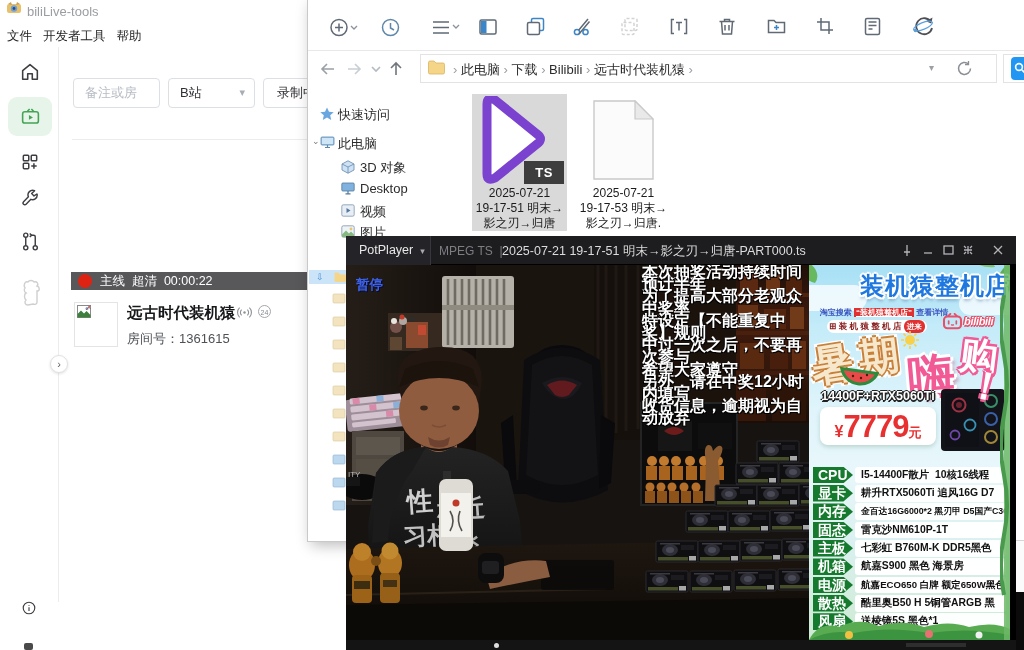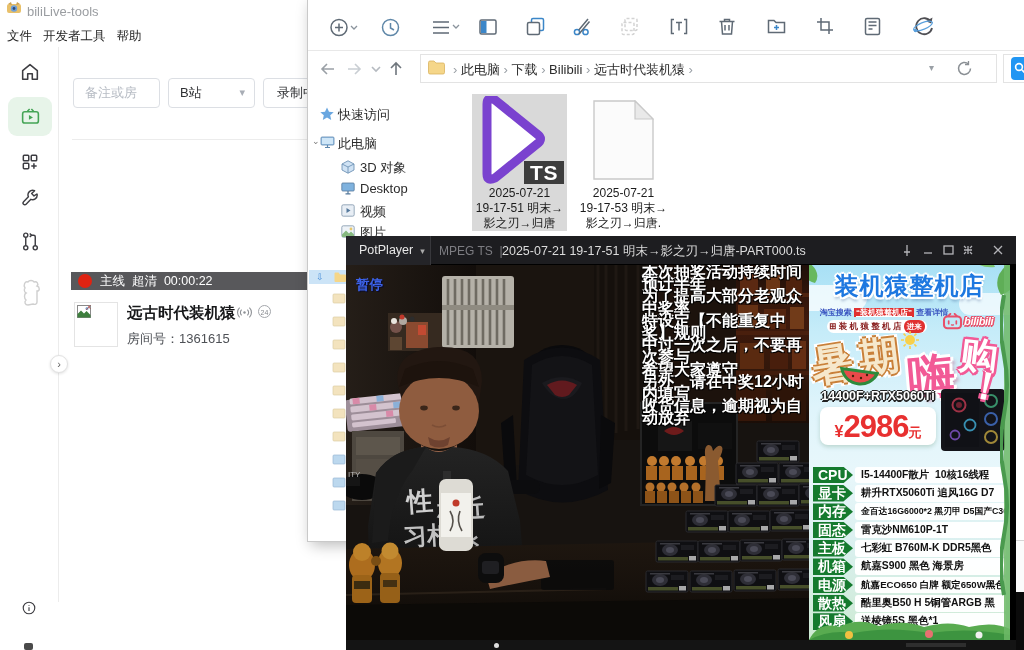--- a/index.html
+++ b/index.html
@@ -233,21 +233,21 @@
           <rect x="1" y="163" width="12" height="9" rx="1"></rect>
           <rect x="1" y="186" width="12" height="9" rx="1"></rect>
           <rect x="1" y="209" width="12" height="9" rx="1"></rect>
         </g>
     </svg>
     
     <div class="abs" style="left:164px;top:94px;width:95px;height:137px;background:#d9d9d9;"></div>
     <svg class="abs" style="left:167px;top:96px;" width="72" height="88" viewBox="0 0 72 88">
         <path d="M12 8 Q12 0 20 4 L62 38 Q69 43 62 48 L20 82 Q12 86 12 78 Z" fill="#fff" stroke="#7a42cf" stroke-width="9" stroke-linejoin="round"></path>
       </svg>
-    <div class="abs" style="left:216px;top:161px;width:40px;height:23px;background:#3d3d3d;color:#fff;font-weight:bold;font-size:21px;text-align:center;line-height:23px;letter-spacing:.5px;">TS</div>
+    <div class="abs" style="left:216px;top:161px;width:40px;height:23px;background:#3d3d3d;color:#fff;font-weight:bold;font-size:13px;text-align:center;line-height:23px;letter-spacing:.5px;">TS</div>
     <div class="abs" style="left:164px;top:186px;width:95px;text-align:center;font-size:12px;line-height:15px;color:#1c1c1c;">2025-07-21<br>19-17-51 明末→<br>影之刃→归唐</div>
     <svg class="abs" style="left:285px;top:100px;" width="61" height="80" viewBox="0 0 61 80">
         <path d="M1 1 H42 L60 19 V79 H1 Z" fill="#fbfbfb" stroke="#c9c9c9" stroke-width="1.4"></path>
         <path d="M42 1 V19 H60 Z" fill="#e9e9e9" stroke="#c9c9c9" stroke-width="1.2"></path>
       </svg>
     <div class="abs" style="left:268px;top:186px;width:95px;text-align:center;font-size:12px;line-height:15px;color:#1c1c1c;">2025-07-21<br>19-17-53 明末→<br>影之刃→归唐.</div>
     
     <div class="abs" style="left:14px;top:520px;font-size:12px;color:#3c5a78;margin-left:48px;">2 个</div>
   </div>
   <div class="abs" style="left:1016px;top:541px;width:8px;height:51px;background:#fbfbfb;box-shadow:0 0 0 1px #d5d5d5;"></div>
@@ -486,21 +486,21 @@
       <div class="abs" id="promo" style="left:463px;top:0;width:201px;height:375px;background:linear-gradient(180deg,#a8e0f5 0%,#c6ecf9 18%,#dff4fb 38%,#e8f7fb 55%,#daf0ef 75%,#cdead2 100%);overflow:hidden;">
 
         <div class="abs" style="left:-12px;top:20px;width:70px;height:26px;border-radius:20px;background:rgba(255,255,255,.75);"></div>
         <div class="abs" style="left:150px;top:28px;width:60px;height:22px;border-radius:20px;background:rgba(255,255,255,.7);"></div>
         <svg class="abs" style="left:0;top:-6px;" width="201" height="40" viewBox="0 0 201 40">
             <path d="M-5 0 Q14 12 6 24 Q-8 20 -10 6 Z" fill="#67b85f"></path>
             <path d="M206 0 Q180 16 192 36 Q210 30 212 6 Z" fill="#5fae57"></path>
             <path d="M160 -4 Q168 10 186 8 Q180 -6 160 -4 Z" fill="#7cc46f"></path>
           </svg>
 
-        <div class="abs" style="left:0;top:5px;width:201px;text-align:center;font-size:24px;font-weight:bold;color:#1e78e0;letter-spacing:1px;text-shadow:-2px 0 0 #fff,2px 0 0 #fff,0 -2px 0 #fff,0 2px 0 #fff,-1.5px -1.5px 0 #fff,1.5px 1.5px 0 #fff,1.5px -1.5px 0 #fff,-1.5px 1.5px 0 #fff,0 4px 3px rgba(30,60,120,.35);">装机猿整机店</div>
+        <div class="abs" style="left:0;top:5px;width:201px;text-align:right;font-size:24px;font-weight:bold;color:#1e78e0;letter-spacing:1px;text-shadow:-2px 0 0 #fff,2px 0 0 #fff,0 -2px 0 #fff,0 2px 0 #fff,-1.5px -1.5px 0 #fff,1.5px 1.5px 0 #fff,1.5px -1.5px 0 #fff,-1.5px 1.5px 0 #fff,0 4px 3px rgba(30,60,120,.35);">装机猿整机店</div>
         <div class="abs" style="left:0;top:42px;width:150px;text-align:center;font-size:8px;font-weight:bold;color:#3a55c0;">淘宝搜索 <span style="background:#e03030;color:#fff;padding:0 2px;text-decoration:underline;">“装机猿整机店”</span> 查看详情</div>
         <div class="abs" style="left:18px;top:55px;width:100px;height:13px;background:#fff;border-radius:7px;font-size:8.5px;font-weight:bold;color:#8a2020;line-height:13px;text-align:center;">⊞ 装 机 猿 整 机 店 <span style="display:inline-block;background:#e03030;color:#fff;border-radius:6px;padding:0 3px;font-size:7.5px;">进来</span></div>
 
         <svg class="abs" style="left:133px;top:48px;" width="21" height="17" viewBox="0 0 24 20">
             <rect x="2" y="4" width="20" height="14" rx="4" fill="none" stroke="#e8506a" stroke-width="2.4"></rect>
             <path d="M7 3.5 L9.5 1 M17 3.5 L14.5 1" stroke="#e8506a" stroke-width="2.2" stroke-linecap="round"></path>
             <path d="M7.5 9.5 v3 M16.5 9.5 v3" stroke="#e8506a" stroke-width="2" stroke-linecap="round"></path>
             <path d="M10.5 13.5 q1.5 1.5 3 0" stroke="#e8506a" stroke-width="1.6" fill="none"></path>
           </svg>
         <div class="abs" style="left:155px;top:50px;font-size:11px;letter-spacing:-.3px;font-weight:bold;color:#fff;font-style:italic;text-shadow:-1.5px 0 0 #e8506a,1.5px 0 0 #e8506a,0 -1.5px 0 #e8506a,0 1.5px 0 #e8506a,1px 1px 0 #e8506a,-1px -1px 0 #e8506a;">bilibili</div>
@@ -520,21 +520,21 @@
         <svg class="abs" style="left:92px;top:66px;" width="18" height="18" viewBox="0 0 18 18">
             <circle cx="9" cy="9" r="5" fill="#f8d04a"></circle>
             <g stroke="#f8d04a" stroke-width="1.6">
               <path d="M9 0 V3 M9 15 V18 M0 9 H3 M15 9 H18 M2.6 2.6 L4.7 4.7 M13.3 13.3 L15.4 15.4 M15.4 2.6 L13.3 4.7 M2.6 15.4 L4.7 13.3"></path>
             </g>
           </svg>
 
         <div class="abs" style="left:0px;top:124px;width:138px;text-align:center;font-size:12.5px;font-weight:bold;color:#fff;letter-spacing:0;text-shadow:-1.5px 0 0 #222,1.5px 0 0 #222,0 -1.5px 0 #222,0 1.5px 0 #222,1px 1px 0 #222;">14400F+RTX5060Ti</div>
 
         <div class="abs" style="left:11px;top:142px;width:116px;height:38px;background:#fff;border-radius:8px;box-shadow:0 2px 4px rgba(60,120,80,.25);"></div>
-        <div class="abs" style="left:11px;top:144px;width:116px;text-align:center;color:#e83030;font-weight:bold;"><span style="font-size:16px;">¥</span><span style="font-size:31px;letter-spacing:-1px;">2986</span><span style="font-size:13px;">元</span></div>
+        <div class="abs" style="left:11px;top:144px;width:116px;text-align:center;color:#e83030;font-weight:bold;"><span style="font-size:16px;">¥</span><span style="font-size:31px;letter-spacing:-1px;">7779</span><span style="font-size:13px;">元</span></div>
 
         <svg class="abs" style="left:128px;top:122px;" width="72" height="68" viewBox="0 0 72 68">
           <rect x="4" y="2" width="64" height="62" rx="4" fill="#131419"></rect>
           <rect x="8" y="6" width="34" height="54" fill="#101116"></rect>
           <circle cx="22" cy="18" r="6.5" fill="none" stroke="#a03246" stroke-width="2"></circle>
           <circle cx="22" cy="18" r="3" fill="#6e2230"></circle>
           <circle cx="33" cy="38" r="5.5" fill="none" stroke="#3890b2" stroke-width="1.8"></circle>
           <circle cx="18" cy="48" r="4.5" fill="none" stroke="#6e48a8" stroke-width="1.8"></circle>
           <g>
               <circle cx="54" cy="14" r="6" fill="none" stroke="#38906a" stroke-width="2"></circle>

